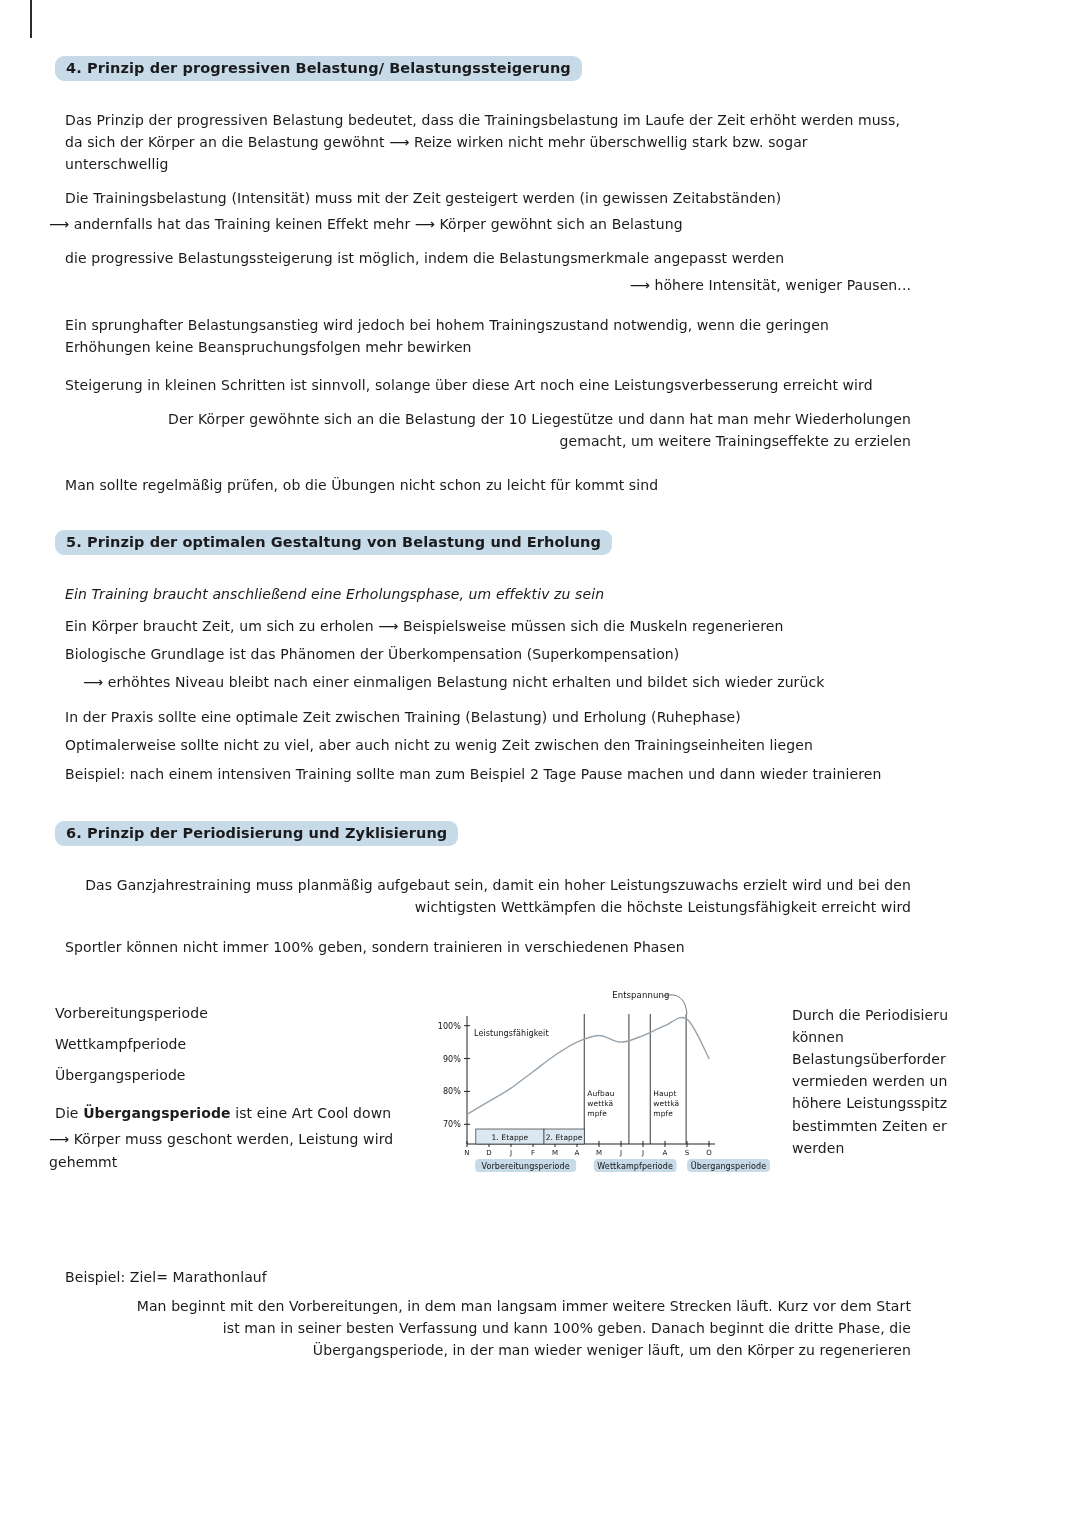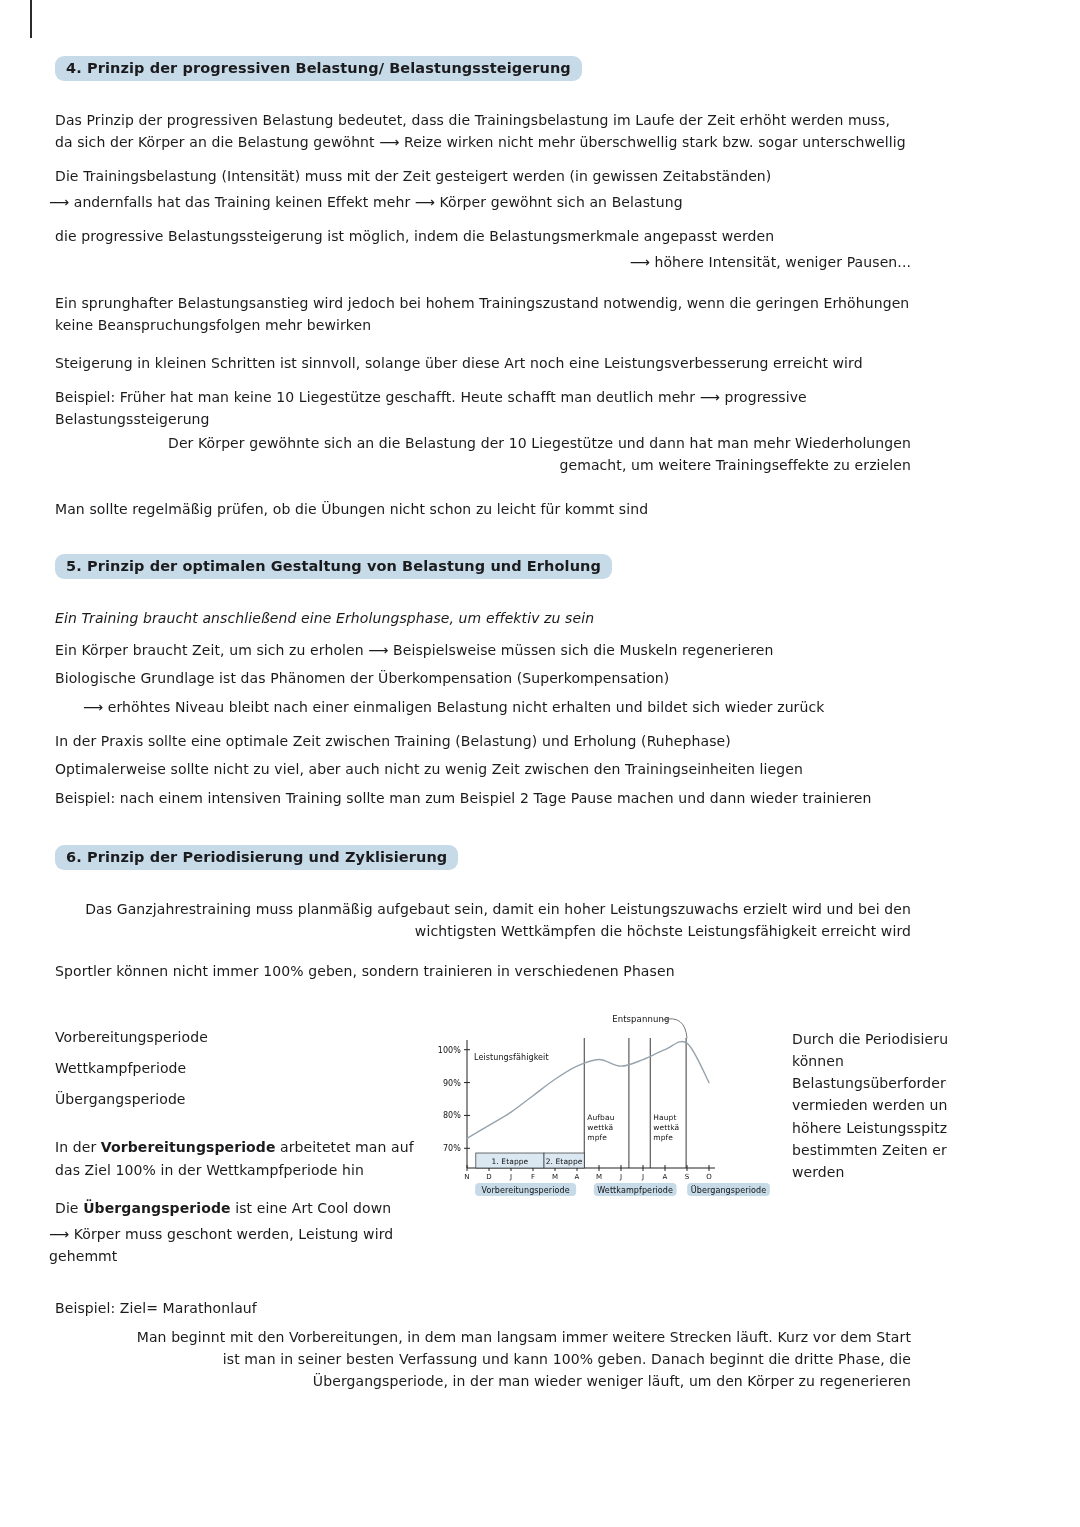--- a/index.html
+++ b/index.html
@@ -9,21 +9,21 @@
     font-family:"DejaVu Sans", sans-serif; color:#1b1b1d;
     font-size:14px; line-height:1.58; letter-spacing:0.1px;
     position:relative; padding:56px 36px 20px 55px;
   }
   .margin-mark { position:absolute; left:30px; top:0; width:2px; height:38px; background:#2b2b2b; }
   .hl {
     display:inline-block; background:#c7dae8; border-radius:9px;
     padding:3px 11px; font-size:14.5px; font-weight:700; line-height:1.3;
   }
   h2.hl { margin-bottom:28px; }
-  .p { margin-bottom:13px; }
+  .p { margin-bottom:13px;margin-left:10px; }
   .mb4  { margin-bottom:4px; }
   .mb6  { margin-bottom:6px; }
   .mb7  { margin-bottom:7px; }
   .mb10 { margin-bottom:10px;font-style:italic; }
   .mb12 { margin-bottom:12px; }
   .mb16 { margin-bottom:16px; }
   .mb18 { margin-bottom:18px;text-align:right; }
   .mb22 { margin-bottom:22px; }
   .mb26 { margin-bottom:26px; }
   .mb34 { margin-bottom:34px; }
@@ -53,21 +53,20 @@
 
   <section>
     <h2 class="hl">4. Prinzip der progressiven Belastung/ Belastungssteigerung</h2>
     <p class="p mb12">Das Prinzip der progressiven Belastung bedeutet, dass die Trainingsbelastung im Laufe der Zeit erhöht werden muss, da sich der Körper an die Belastung gewöhnt ⟶ Reize wirken nicht mehr überschwellig stark bzw. sogar unterschwellig</p>
     <p class="p mb4">Die Trainingsbelastung (Intensität) muss mit der Zeit gesteigert werden (in gewissen Zeitabständen)</p>
     <p class="p mb12 arrow-line">⟶  andernfalls hat das Training keinen Effekt mehr ⟶ Körper gewöhnt sich an Belastung</p>
     <p class="p mb4">die progressive Belastungssteigerung ist möglich, indem die Belastungsmerkmale angepasst werden</p>
     <p class="p mb18 arrow-line">⟶ höhere Intensität, weniger Pausen...</p>
     <p class="p mb16">Ein sprunghafter Belastungsanstieg wird jedoch bei hohem Trainingszustand notwendig, wenn die geringen Erhöhungen keine Beanspruchungsfolgen mehr bewirken</p>
     <p class="p mb12">Steigerung in kleinen Schritten ist sinnvoll, solange über diese Art noch eine Leistungsverbesserung erreicht wird</p>
-    <p class="p mb2">Beispiel: Früher hat man keine 10 Liegestütze geschafft. Heute schafft man deutlich mehr ⟶ progressive Belastungssteigerung</p>
     <p class="p mb22 indent62">Der Körper gewöhnte sich an die Belastung der 10 Liegestütze und dann hat man mehr Wiederholungen gemacht, um weitere Trainingseffekte zu erzielen</p>
     <p class="p mb34">Man sollte regelmäßig prüfen, ob die Übungen nicht schon zu leicht für kommt sind</p>
   </section>
 
   <section>
     <h2 class="hl">5. Prinzip der optimalen Gestaltung von Belastung und Erholung</h2>
     <p class="p mb10">Ein Training braucht anschließend eine Erholungsphase, um effektiv zu sein</p>
     <p class="p mb6">Ein Körper braucht Zeit, um sich zu erholen ⟶ Beispielsweise müssen sich die Muskeln regenerieren</p>
     <p class="p mb6">Biologische Grundlage ist das Phänomen der Überkompensation (Superkompensation)</p>
     <p class="p mb12 indent28 arrow-line">⟶ erhöhtes Niveau bleibt nach einer einmaligen Belastung nicht erhalten und bildet sich wieder zurück</p>
@@ -80,21 +79,20 @@
     <h2 class="hl">6. Prinzip der Periodisierung und Zyklisierung</h2>
     <p class="p mb18">Das Ganzjahrestraining muss planmäßig aufgebaut sein, damit ein hoher Leistungszuwachs erzielt wird und bei den wichtigsten Wettkämpfen die höchste Leistungsfähigkeit erreicht wird</p>
     <p class="p mb26">Sportler können nicht immer 100% geben, sondern trainieren in verschiedenen Phasen</p>
 
     <div class="chart-row">
       <div class="col-left">
         <div class="period-item">Vorbereitungsperiode</div>
         <div class="period-item">Wettkampfperiode</div>
         <div class="period-item">Übergangsperiode</div>
 
-        <p class="note-block"><span>In der </span><span class="kw">Vorbereitungsperiode</span><span> arbeitetet man auf das Ziel 100% in der Wettkampfperiode hin</span></p>
 
         <p class="note-block2"><span>Die </span><span class="kw">Übergangsperiode</span><span> ist eine Art Cool down</span></p>
         <p class="arrow-line" style="margin-top:4px;">⟶ Körper muss geschont werden, Leistung wird gehemmt</p>
       </div>
 
       <div class="col-chart">
         <div class="chart">
           <svg id="chart-svg" viewBox="0 0 360 218" width="360" height="218">
               <line x1="40" y1="32" x2="40" y2="160" stroke="#222" stroke-width="1"></line>
               <line x1="40" y1="160" x2="288" y2="160" stroke="#222" stroke-width="1"></line>

